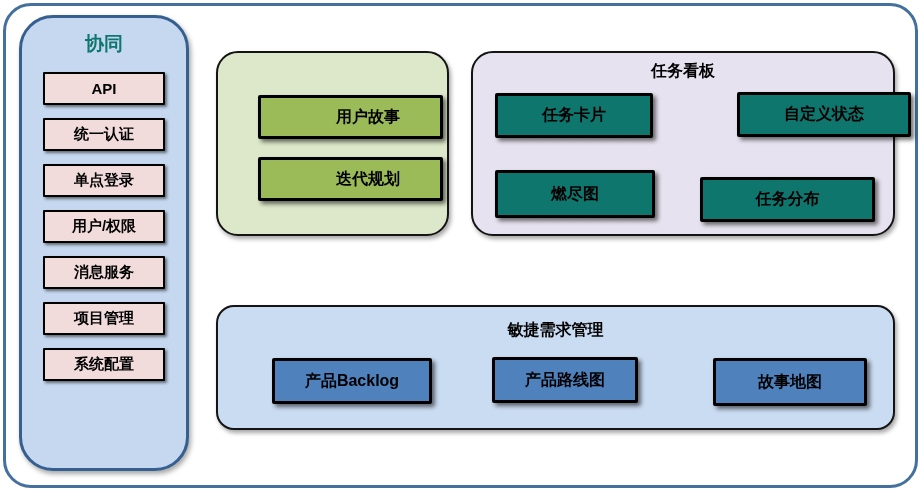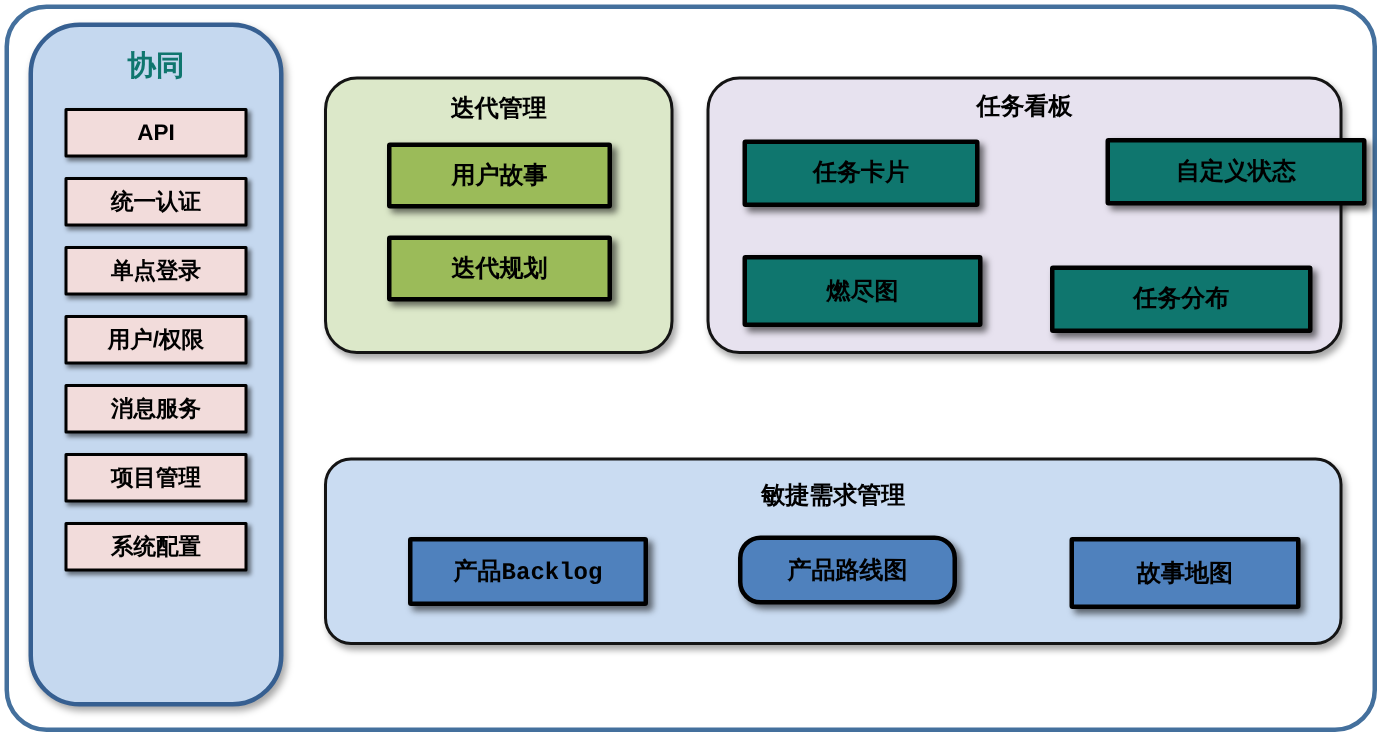--- a/index.html
+++ b/index.html
@@ -42,41 +42,41 @@
     position:absolute;border:3px solid #000;border-radius:2px;
     box-shadow:3px 3px 4px rgba(0,0,0,0.55);
     display:flex;align-items:center;justify-content:center;
     font-size:16px;font-weight:bold;color:#000;white-space:nowrap;
   }
   .group-iteration{
     left:210px;top:45px;width:229px;height:181px;
     background:#dce8c9;border-radius:22px;
   }
   .group-iteration .group-title{margin-top:9px;}
-  .green-box{background:#9bbb59;}
+  .green-box{background:#9bbb59;padding-left:35px;}
   .box-user-story{left:40px;top:42px;width:144px;height:38px;}
   .box-iteration-planning{left:40px;top:104px;width:144px;height:38px;}
   .group-kanban{
     left:465px;top:45px;width:420px;height:181px;
     background:#e7e2ef;border-radius:22px;
   }
   .group-kanban .group-title{margin-top:8px;}
   .purple-box{background:#0f766e;}
   .box-task-card{left:22px;top:40px;width:152px;height:39px;}
   .box-custom-status{left:224px;top:39px;width:168px;height:39px;margin-left:40px;}
   .box-burndown{left:22px;top:117px;width:154px;height:42px;}
   .box-task-distribution{left:227px;top:124px;width:169px;height:39px;}
   .group-agile{
     left:210px;top:299px;width:675px;height:121px;
     background:#cadcf2;border-radius:18px;
   }
   .group-agile .group-title{margin-top:13px;}
-  .blue-box{background:#4f81bd;font-family:Liberation Mono, monospace;}
+  .blue-box{background:#4f81bd;}
   .box-product-backlog{left:54px;top:51px;width:154px;height:40px;}
-  .box-product-roadmap{left:274px;top:50px;width:140px;height:40px;border-radius:15px;}
+  .box-product-roadmap{left:274px;top:50px;width:140px;height:40px;}
   .box-story-map{left:495px;top:51px;width:148px;height:42px;text-align:right;}
 </style>
 </head>
 <body>
 
 <div class="frame">
 
   <aside class="sidebar">
     <div class="sidebar-title">协同</div>
     <div class="sidebar-items">
@@ -84,21 +84,20 @@
       <div class="pink-box">统一认证</div>
       <div class="pink-box">单点登录</div>
       <div class="pink-box">用户/权限</div>
       <div class="pink-box">消息服务</div>
       <div class="pink-box">项目管理</div>
       <div class="pink-box">系统配置</div>
     </div>
   </aside>
 
   <section class="group group-iteration">
-    <div class="group-title">迭代管理</div>
     <div class="item-box green-box box-user-story">用户故事</div>
     <div class="item-box green-box box-iteration-planning">迭代规划</div>
   </section>
 
   <section class="group group-kanban">
     <div class="group-title">任务看板</div>
     <div class="item-box purple-box box-task-card">任务卡片</div>
     <div class="item-box purple-box box-custom-status">自定义状态</div>
     <div class="item-box purple-box box-burndown">燃尽图</div>
     <div class="item-box purple-box box-task-distribution">任务分布</div>

